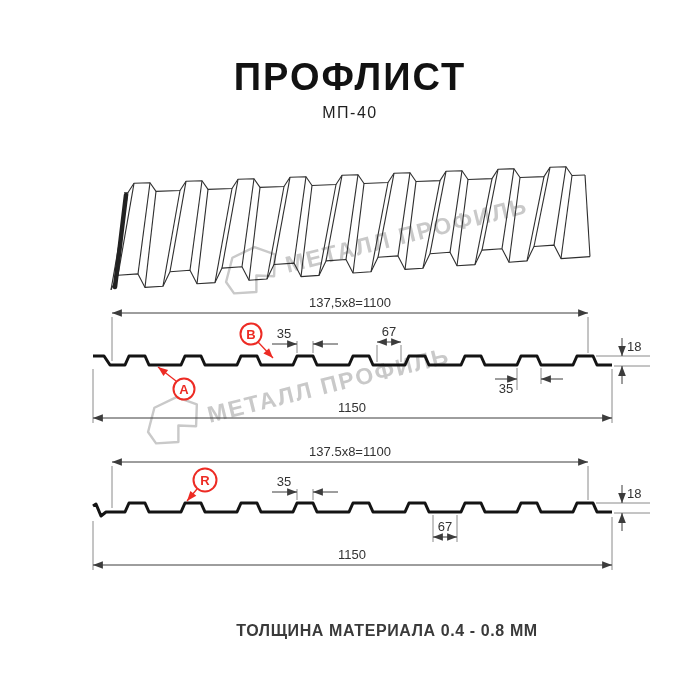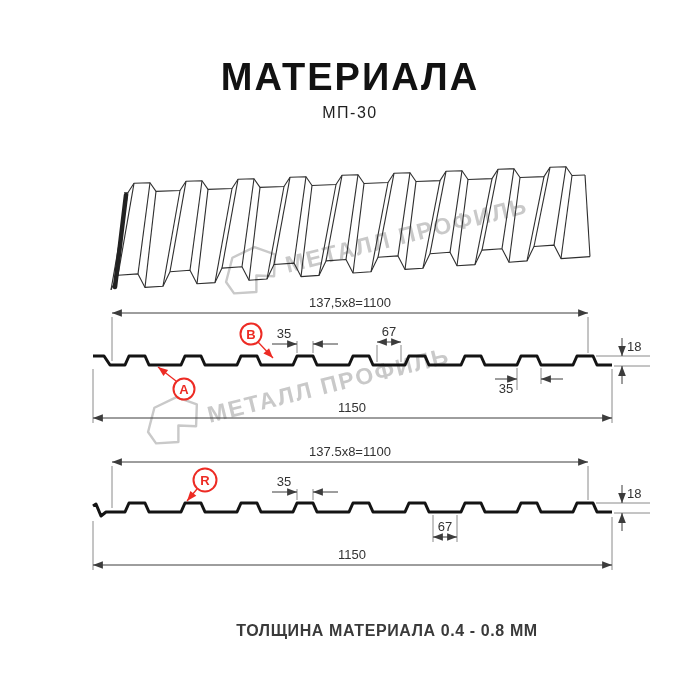--- a/index.html
+++ b/index.html
@@ -22,22 +22,22 @@
   .wm-text{font-family:"Liberation Sans",sans-serif;font-size:23px;font-weight:bold;
            letter-spacing:2px;fill:#c9c9c9;}
   .wm-logo{stroke:#c9c9c9;stroke-width:2.4;fill:none;stroke-linejoin:round;}
 </style>
 </head>
 <body>
 
 <div class="page">
 
   <div class="hdr">
-    <div class="title">МАТЕРИАЛА</div>
-    <div class="subtitle">МП-30</div>
+    <div class="title">ПРОФЛИСТ</div>
+    <div class="subtitle">МП-40</div>
   </div>
 
   <svg width="700" height="700" viewBox="0 0 700 700">
     <defs>
       <marker id="arr" viewBox="0 0 10 8" refX="9.5" refY="4" markerWidth="11" markerHeight="9" orient="auto" markerUnits="userSpaceOnUse">
         <path d="M0.5,0.5 L9.5,4 L0.5,7.5 Z" fill="#3c3c3c"></path>
       </marker>
       <marker id="arrR" viewBox="0 0 10 8" refX="9.5" refY="4" markerWidth="11" markerHeight="9" orient="auto" markerUnits="userSpaceOnUse">
         <path d="M0.5,0.5 L9.5,4 L0.5,7.5 Z" fill="#ed2b24"></path>
       </marker>

